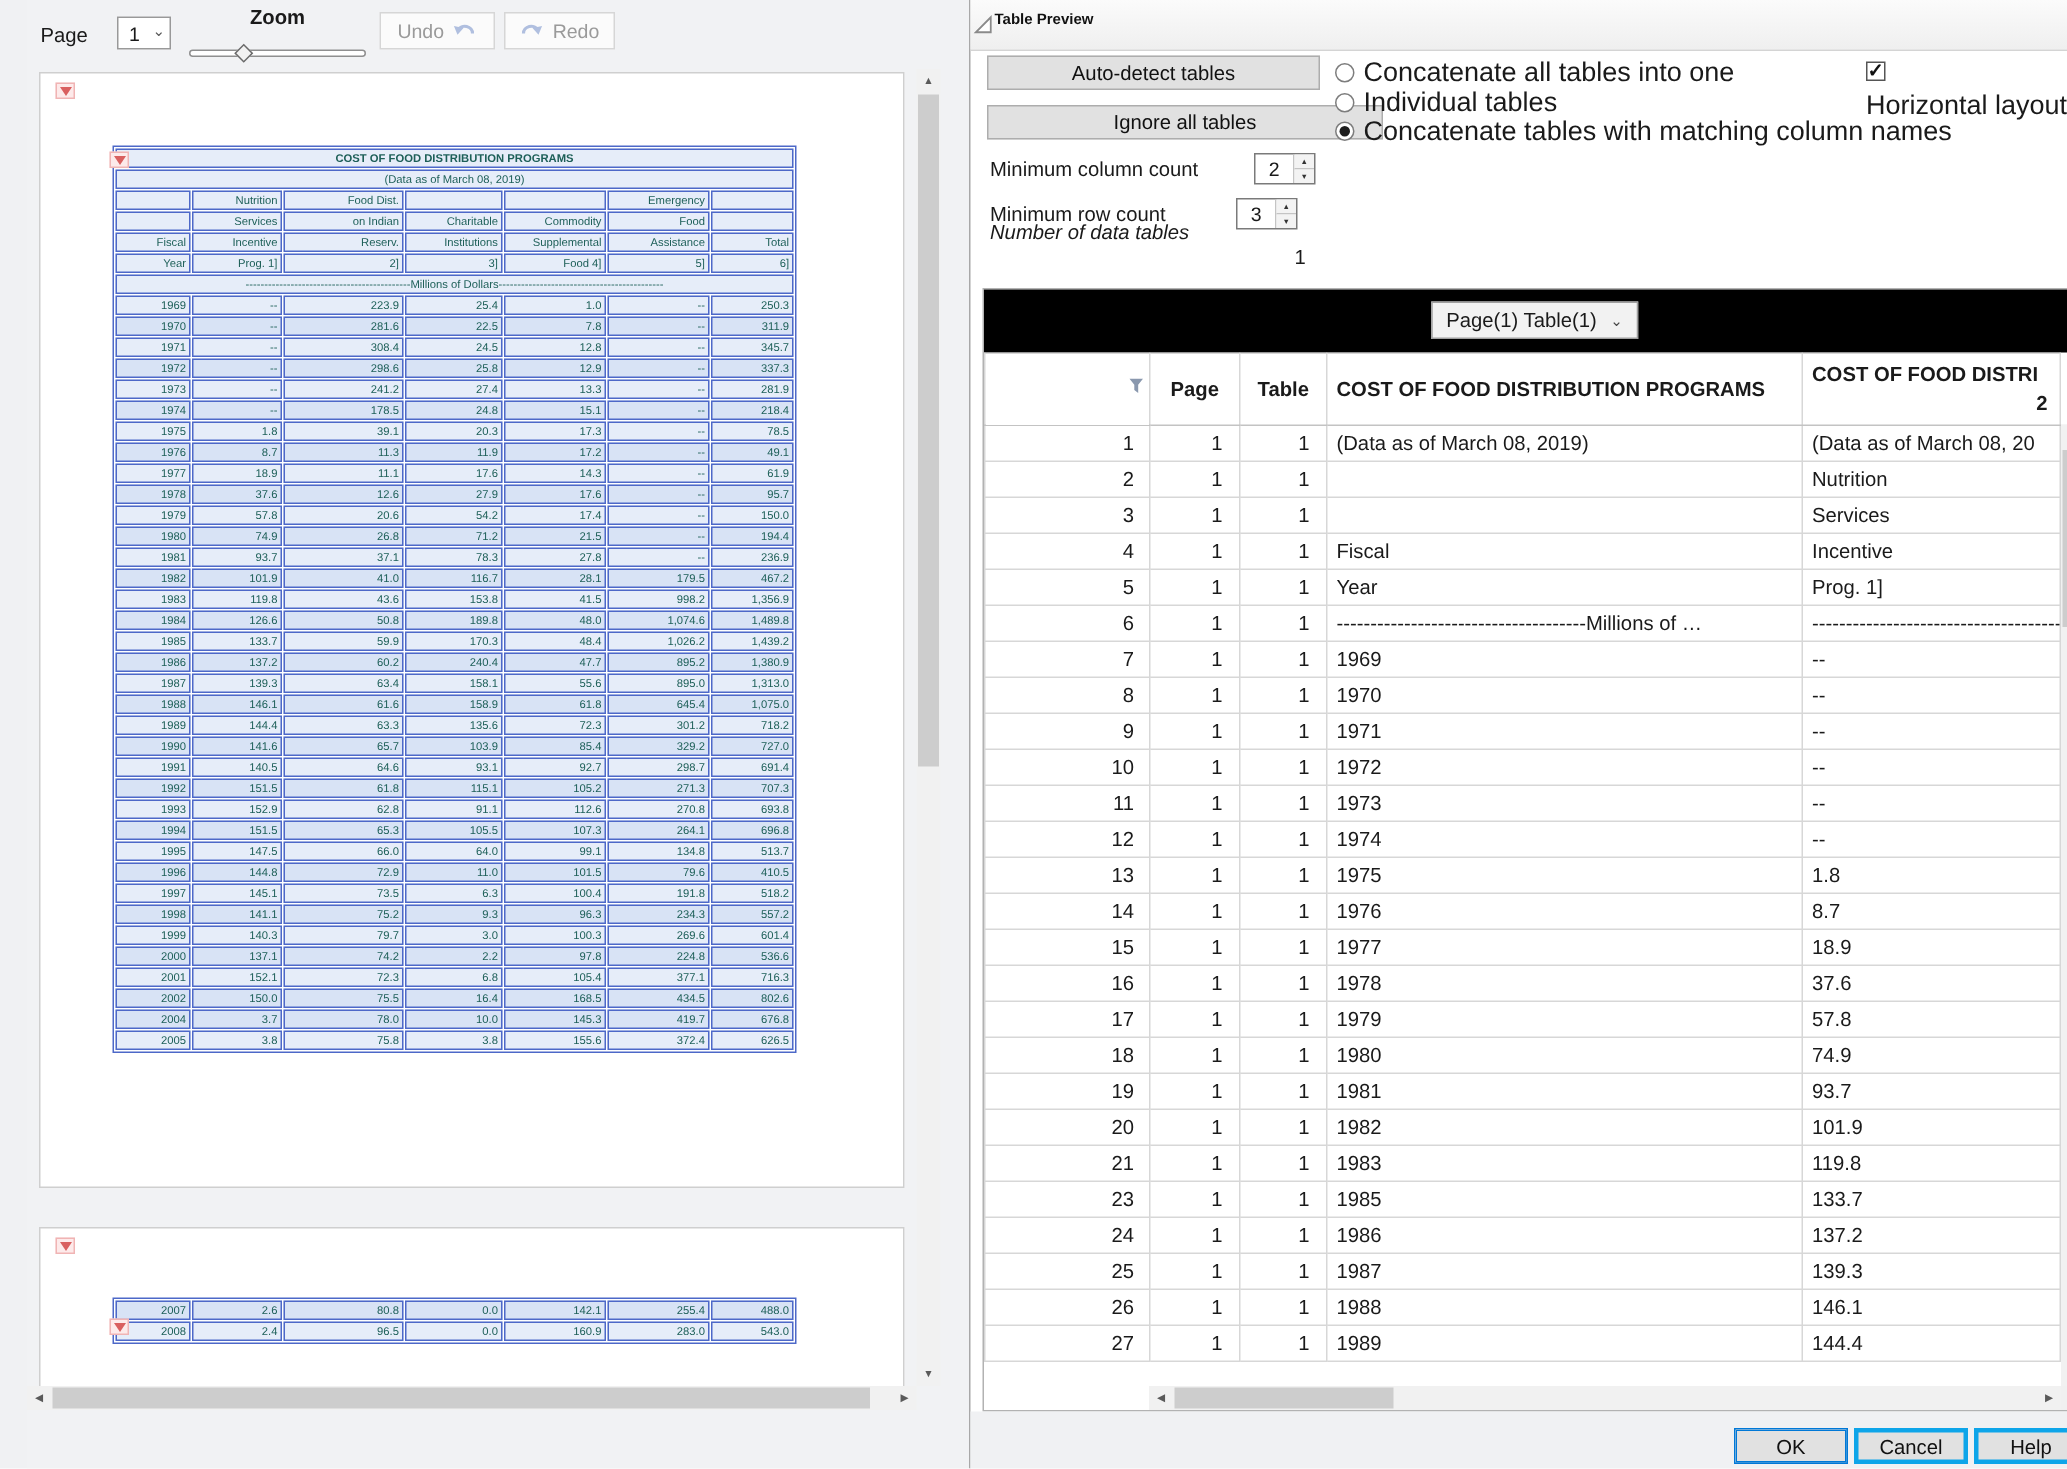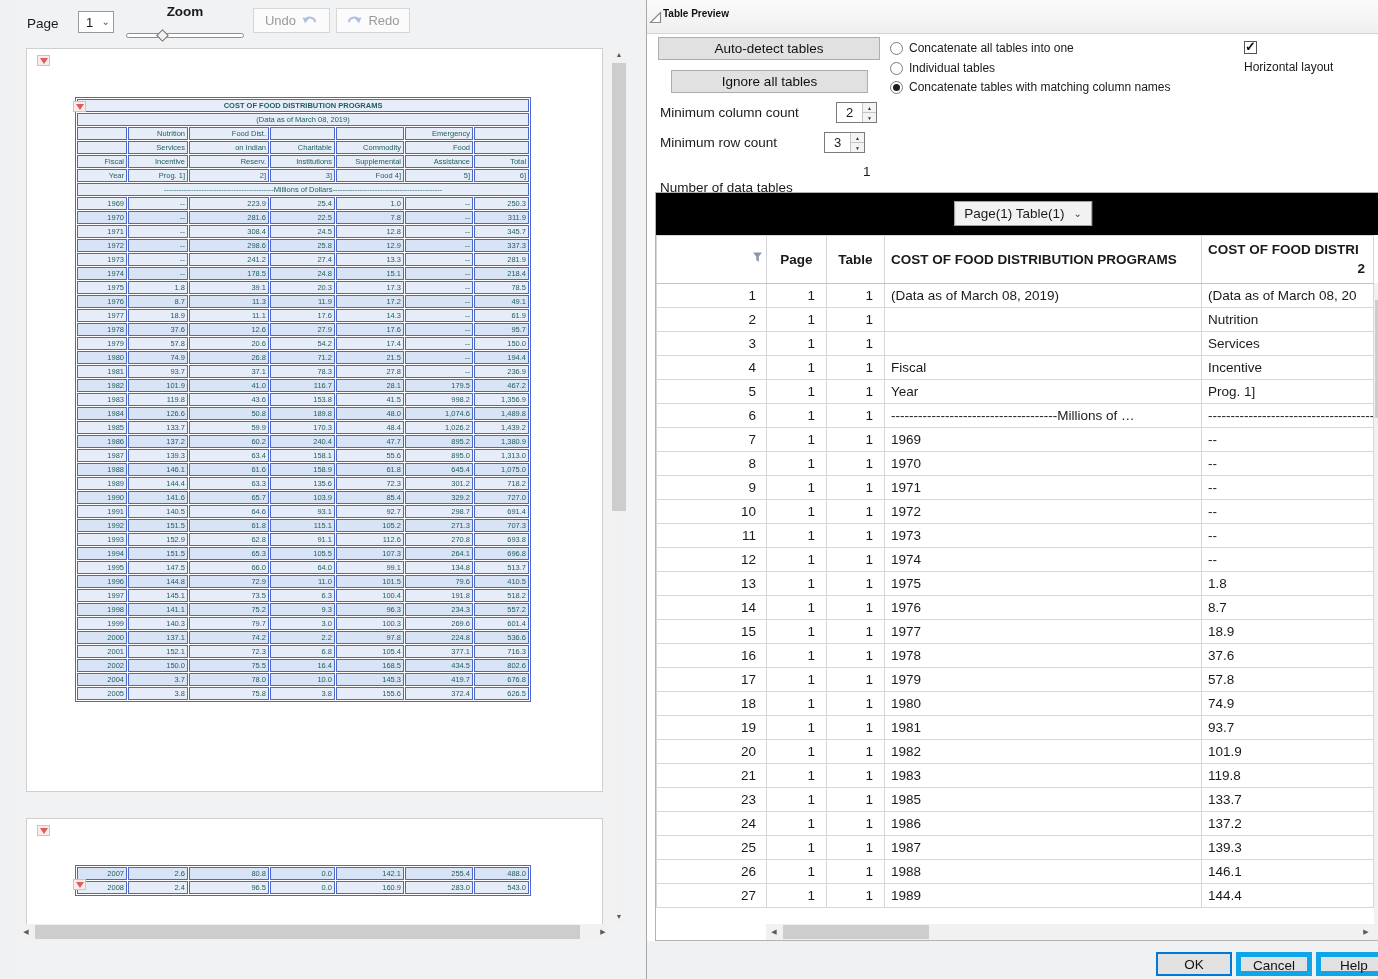--- a/index.html
+++ b/index.html
@@ -62,38 +62,38 @@
 
   
   .right-panel{position:relative;width:750px;height:979px;background:#fff;border-left:1px solid #a8a8a8;box-sizing:border-box;flex:0 0 auto;}
   .panel-header{position:absolute;left:0;top:0;right:0;height:33px;background:linear-gradient(#fbfbfb,#efefef);border-bottom:1px solid #d4d4d4;}
   .disclosure{position:absolute;left:2px;top:10px;}
   .panel-title{position:absolute;left:16px;top:8px;font-size:10px;font-weight:bold;color:#111;}
 
   .wbtn{position:absolute;height:23px;background:#e1e1e1;border:1px solid #adadad;font-size:13.5px;color:#111;
         box-sizing:border-box;font-family:"Liberation Sans",sans-serif;}
   #btn-auto{left:11px;top:37px;width:222px;}
-  #btn-ignore{left:24px;top:70px;width:197px;}
+  #btn-ignore{left:11px;top:70px;width:264px;}
 
   .radio-row{position:absolute;display:flex;align-items:center;gap:6px;height:16px;cursor:default;}
   #radio-0{left:243px;top:40px;}
   #radio-1{left:243px;top:60px;}
   #radio-2{left:243px;top:79px;}
   .radio{width:13px;height:13px;border:1px solid #7d7d7d;border-radius:50%;background:#fff;position:relative;box-sizing:border-box;flex:0 0 auto;}
   .radio.checked::after{content:"";position:absolute;left:2px;top:2px;width:7px;height:7px;border-radius:50%;background:#1d1d1d;}
-  .rlbl{font-size:12px;white-space:nowrap;}
+  .rlbl{font-size:18px;white-space:nowrap;}
 
   .check-row{position:absolute;left:597px;top:41px;display:flex;align-items:flex-start;gap:6px;height:16px;flex-direction:column;}
   .checkbox{width:13px;height:13px;border:1px solid #555;background:#fff;position:relative;box-sizing:border-box;flex:0 0 auto;}
   .checkbox.checked::after{content:"\2713";position:absolute;left:0px;top:-3px;font-size:13px;font-weight:bold;color:#111;}
 
   .ctl-lbl{position:absolute;font-size:13.5px;white-space:nowrap;}
   #lbl-mincol{left:13px;top:105px;}
   #lbl-minrow{left:13px;top:135px;}
-  #lbl-numtab{left:13px;top:180px;}
+  #lbl-numtab{left:13px;top:147px;font-style:italic;}
   #val-numtab{left:216px;top:164px;font-size:13.5px;}
   .spin{position:absolute;height:21px;display:flex;border:1px solid #7a7a7a;background:#fff;box-sizing:border-box;}
   #spin-mincol{left:189px;top:102px;}
   #spin-minrow{left:177px;top:132px;}
   .spin .val{width:25px;text-align:center;font-size:13px;line-height:19px;}
   .spin .arrows{width:13px;display:flex;flex-direction:column;border-left:1px solid #c4c4c4;}
   .spin .arrows div{flex:1;background:#f3f3f3;display:flex;align-items:center;justify-content:center;font-size:5px;color:#333;}
   .spin .arrows div:first-child{border-bottom:1px solid #c4c4c4;}
 
   
@@ -119,21 +119,21 @@
   .grid-vscroll .up{left:0;top:0;width:16px;height:16px;}
   .grid-vscroll .down{left:0;bottom:0;width:16px;height:16px;}
   .grid-vscroll .sb-thumb{left:1px;top:17px;width:14px;height:118px;}
   .grid-hscroll{position:absolute;left:110px;right:16px;bottom:0;height:16px;}
   .grid-hscroll .left{left:0;top:0;width:16px;height:16px;}
   .grid-hscroll .right{right:0;top:0;width:16px;height:16px;}
   .grid-hscroll .sb-thumb{top:1px;left:17px;width:146px;height:14px;}
   .sb-corner{position:absolute;right:0;bottom:0;width:16px;height:16px;background:#f0f0f0;}
 
   .bottom-strip{position:absolute;left:0;right:0;top:941px;bottom:0;background:#f0f1f3;}
-  .fbtn{position:absolute;top:11px;width:76px;height:24px;background:#e1e1e1;border:5px solid #0ea5e9;
+  .fbtn{position:absolute;top:11px;width:76px;height:24px;background:#e1e1e1;border:3px solid #0ea5e9;
         font-size:13.5px;box-sizing:border-box;font-family:"Liberation Sans",sans-serif;color:#111;}
   #btn-ok{left:509px;border:1px solid #0078d7;box-shadow:inset 0 0 0 1px #0078d7;}
   #btn-cancel{left:589px;}
   #btn-help{left:669px;}
 </style>
 </head>
 <body>
 
 <div class="app">
 

